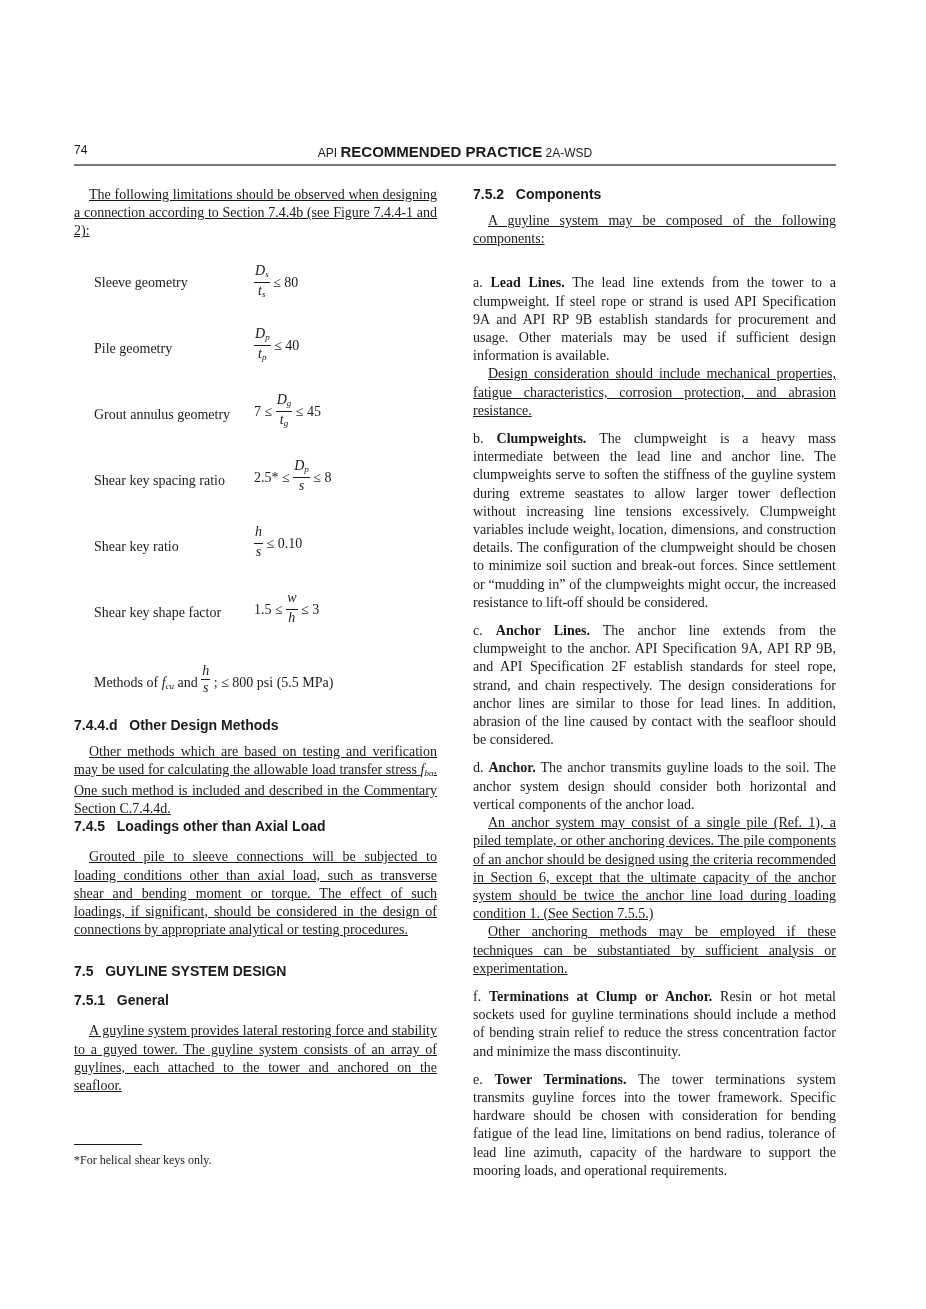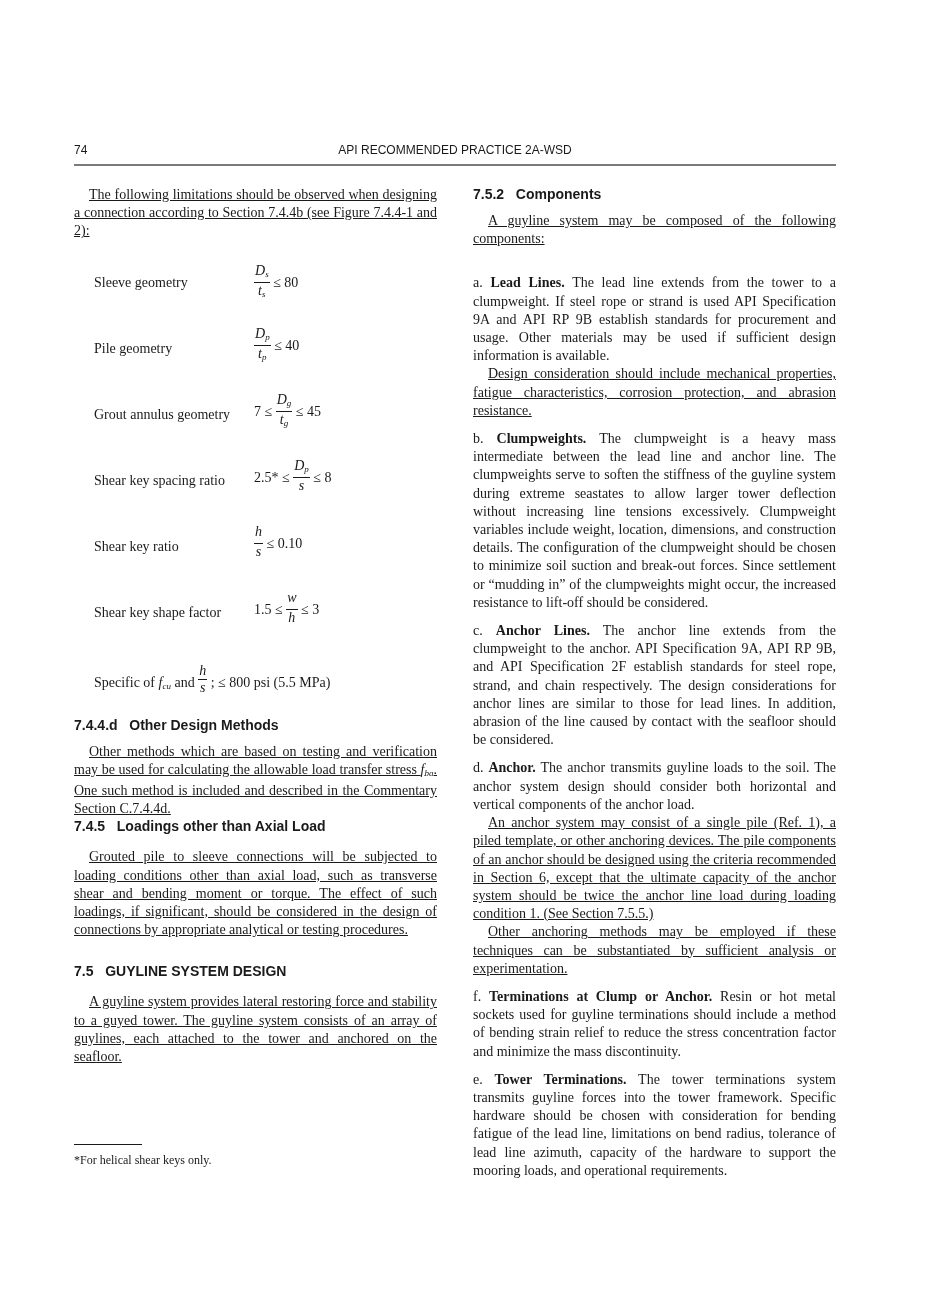--- a/index.html
+++ b/index.html
@@ -3,21 +3,21 @@
 <meta charset="utf-8">
 <style>
   html, body { margin: 0; padding: 0; background: #ffffff; }
   body { width: 926px; height: 1309px; position: relative; overflow: hidden; color: #1a1a1a; }
   .serif { font-family: "Liberation Serif", "DejaVu Serif", serif; }
   .sans { font-family: "Liberation Sans", "DejaVu Sans", sans-serif; }
 
   .header { position: absolute; left: 74px; top: 143px; width: 762px; height: 20px; }
   .page-num { position: absolute; left: 0; top: 0; font-size: 12px; }
   .running-title { position: absolute; left: 0; right: 0; top: 0; text-align: center; font-size: 12px; }
-  .running-title .sc { font-size: 12px; }
+  .running-title .sc { font-size: 15px; font-weight: bold; }
   .header-rule { position: absolute; left: 74px; top: 164px; width: 762px; height: 2px; background: #7a7a7a; }
 
   .col { position: absolute; top: 186px; width: 363px; }
   .col-left { left: 74px; }
   .col-right { left: 473px; }
 
   p { margin: 0; font-size: 14px; line-height: 18.2px; text-align: justify; }
   p.indent { text-indent: 15px; text-decoration: underline; }
   .h { font-weight: bold; font-size: 14px; margin: 0; }
 
@@ -67,39 +67,40 @@
     </div>
     <div class="lim-row">
       <span class="lim-label" style="top:14px">Shear key ratio</span>
       <span class="lim-expr" style="top:0"><span></span><span class="frac"><span class="n"><span>h</span><span class="sub"></span></span><span class="d"><span>s</span><span class="sub"></span></span></span><span> ≤ 0.10</span></span>
     </div>
     <div class="lim-row">
       <span class="lim-label" style="top:14px">Shear key shape factor</span>
       <span class="lim-expr" style="top:0"><span>1.5 ≤ </span><span class="frac"><span class="n"><span>w</span><span class="sub"></span></span><span class="d"><span>h</span><span class="sub"></span></span></span><span> ≤ 3</span></span>
     </div>
     <div class="lim-row" style="height:60px">
-      <span class="lim-label" style="top:10px; white-space:nowrap;"><span>Specific of </span><span class="it">f</span><span class="sub">cu</span><span> and </span> <span class="frac" style="top:-4px"><span class="n" style="border-bottom-width:1px"><span>h</span></span><span class="d"><span>s</span></span></span><span> ; ≤ 800 psi (5.5 MPa)</span></span>
+      <span class="lim-label" style="top:10px; white-space:nowrap;"><span>Methods of </span><span class="it">f</span><span class="sub">cu</span><span> and </span> <span class="frac" style="top:-4px"><span class="n" style="border-bottom-width:1px"><span>h</span></span><span class="d"><span>s</span></span></span><span> ; ≤ 800 psi (5.5 MPa)</span></span>
     </div>
   </div>
 
   <div style="margin-top:0px">
     <div class="h sans"><span>7.4.4.d</span>&nbsp;&nbsp;&nbsp;<span>Other Design Methods</span></div>
     <p class="indent" style="margin-top:10px"><span>Other methods which are based on testing and verification may be used for calculating the allowable load transfer stress </span><span class="it">f</span><span class="sub">ba</span><span>. One such method is included and described in the Commentary Section C.7.4.4d.</span></p>
   </div>
 
   <div style="">
     <div class="h sans"><span>7.4.5</span>&nbsp;&nbsp;&nbsp;<span>Loadings other than Axial Load</span></div>
     <p class="indent" style="margin-top:14px">Grouted pile to sleeve connections will be subjected to loading conditions other than axial load, such as transverse shear and bending moment or torque. The effect of such loadings, if significant, should be considered in the design of connections by appropriate analytical or testing procedures.</p>
   </div>
 
   <div style="margin-top:24px">
     <div class="h sans"><span>7.5</span>&nbsp;&nbsp;&nbsp;<span>GUYLINE SYSTEM DESIGN</span></div>
   </div>
 
   <div style="margin-top:13px">
+    <div class="h sans"><span>7.5.1</span>&nbsp;&nbsp;&nbsp;<span>General</span></div>
     <p class="indent" style="margin-top:14px">A guyline system provides lateral restoring force and stability to a guyed tower. The guyline system consists of an array of guylines, each attached to the tower and anchored on the seafloor.</p>
   </div>
 </div>
 
 <div class="footnote-rule"></div>
 <div class="footnote serif">*For helical shear keys only.</div>
 
 <div class="col col-right serif">
   <div class="h sans"><span>7.5.2</span>&nbsp;&nbsp;&nbsp;<span>Components</span></div>
   <p class="indent" style="margin-top:10px">A guyline system may be composed of the following components:</p>

